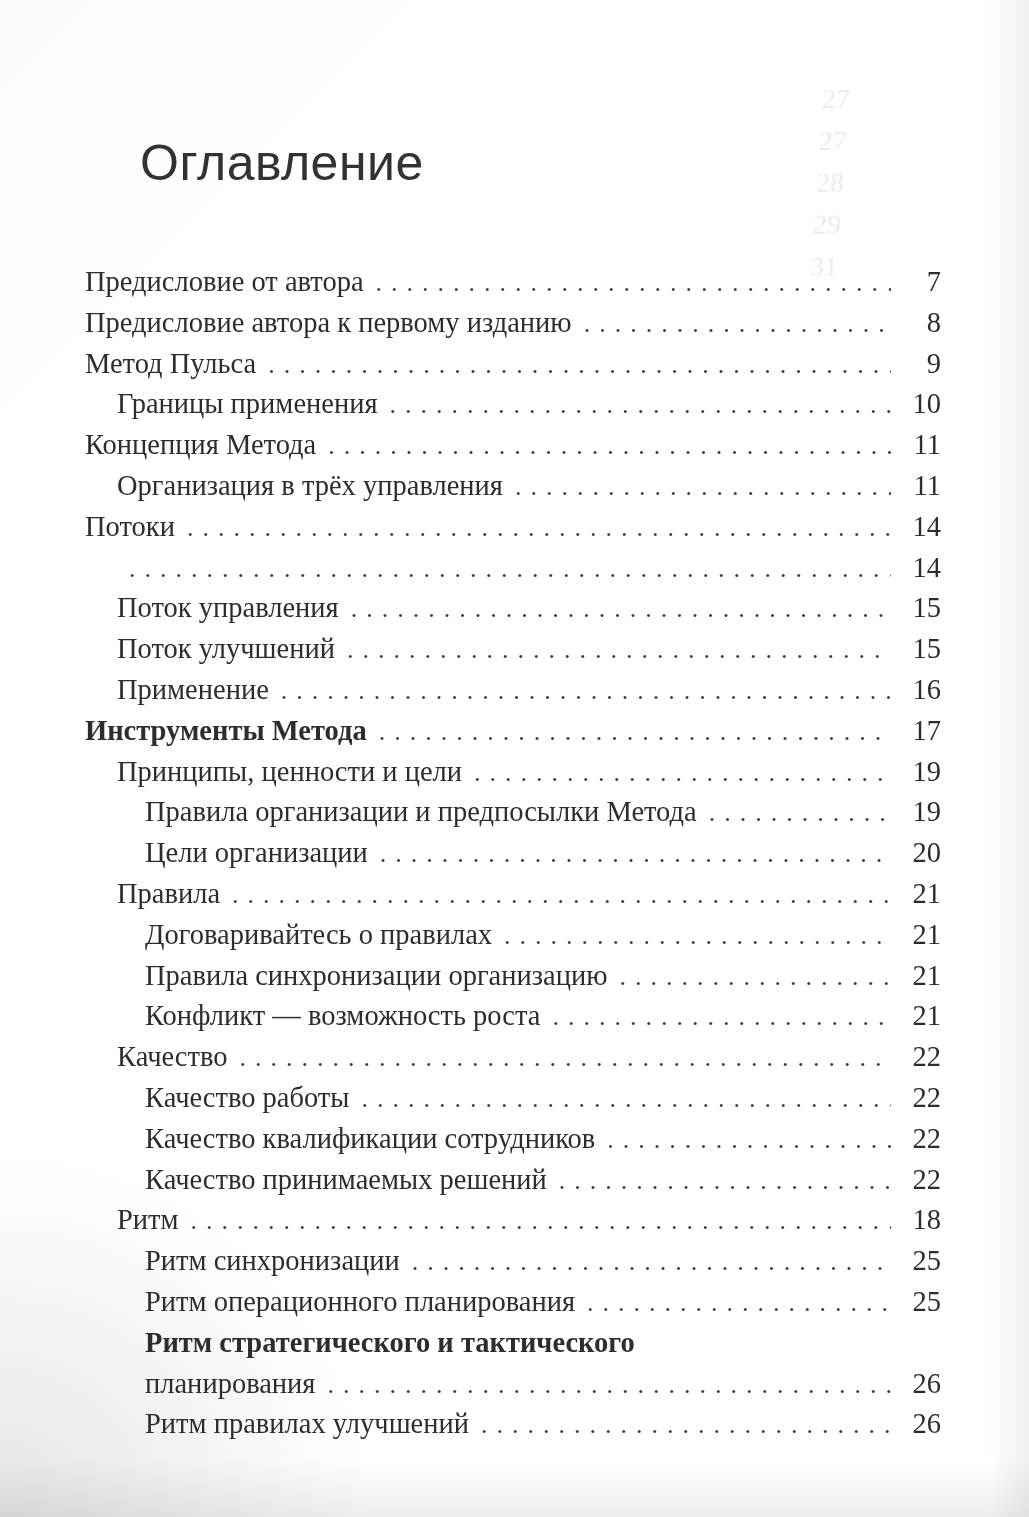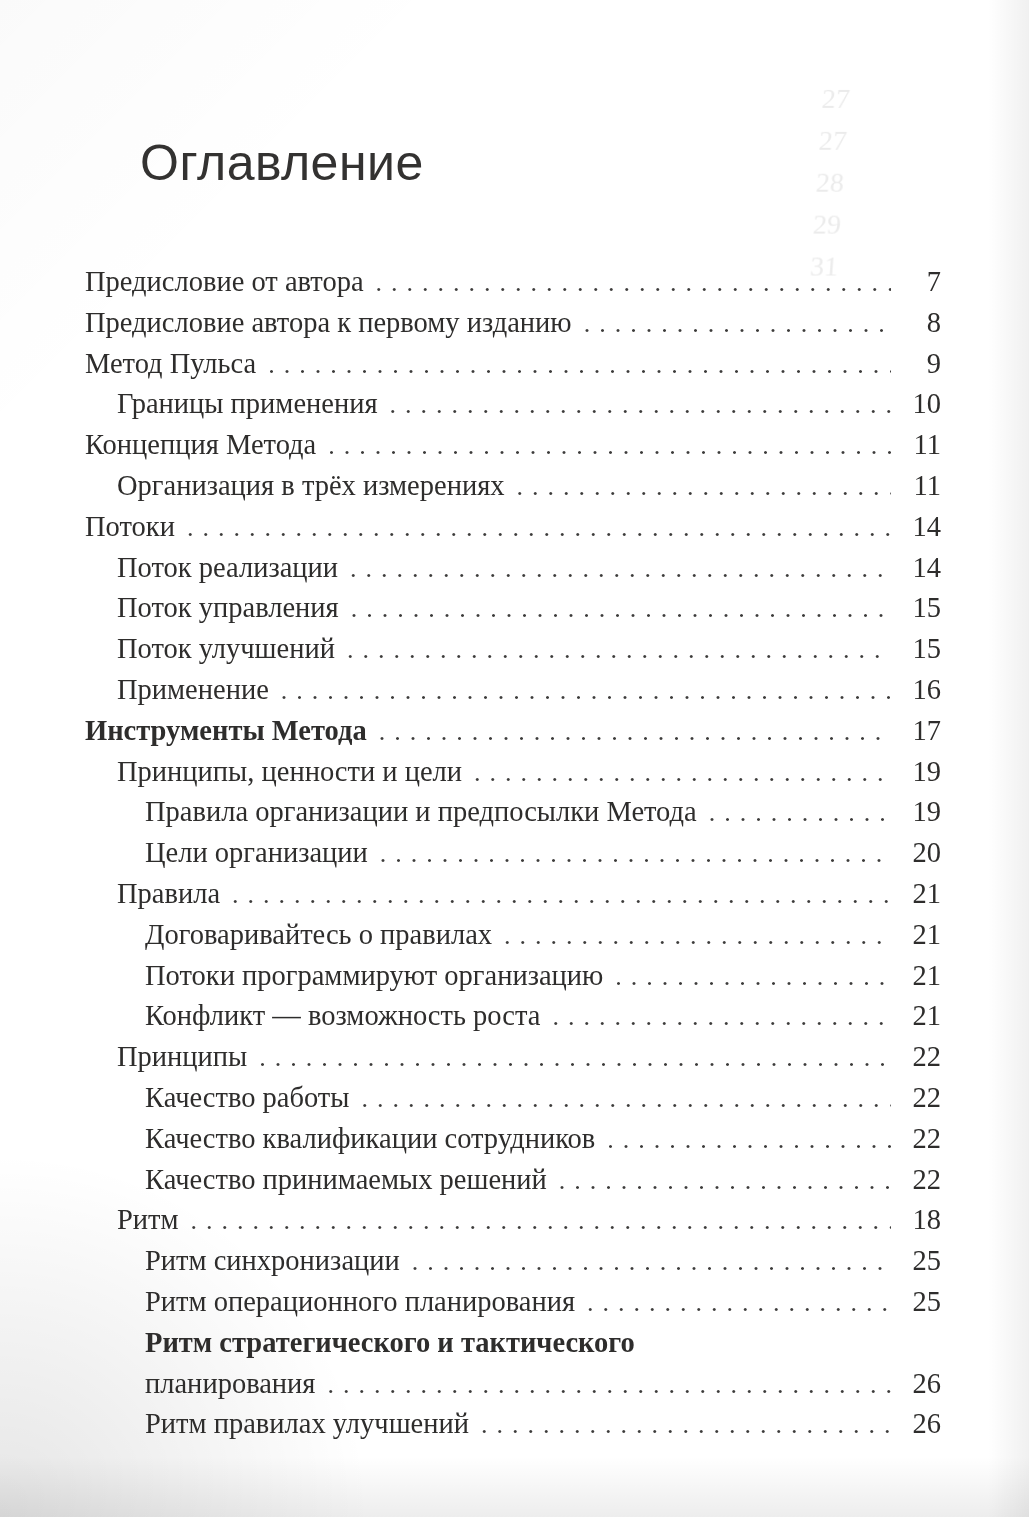--- a/index.html
+++ b/index.html
@@ -117,31 +117,30 @@
       <span class="toc-label">Границы применения</span>
       <span class="leader"></span>
       <span class="page-num">10</span>
     </div>
     <div class="toc-row level-0">
       <span class="toc-label">Концепция Метода</span>
       <span class="leader"></span>
       <span class="page-num">11</span>
     </div>
     <div class="toc-row level-1">
-      <span class="toc-label">Организация в трёх измерениях</span>
+      <span class="toc-label">Организация в трёх управления</span>
       <span class="leader"></span>
       <span class="page-num">11</span>
     </div>
     <div class="toc-row level-0">
       <span class="toc-label">Потоки</span>
       <span class="leader"></span>
       <span class="page-num">14</span>
     </div>
     <div class="toc-row level-1">
-      <span class="toc-label">Поток реализации</span>
       <span class="leader"></span>
       <span class="page-num">14</span>
     </div>
     <div class="toc-row level-1">
       <span class="toc-label">Поток управления</span>
       <span class="leader"></span>
       <span class="page-num">15</span>
     </div>
     <div class="toc-row level-1">
       <span class="toc-label">Поток улучшений</span>
@@ -177,31 +176,31 @@
       <span class="toc-label">Правила</span>
       <span class="leader"></span>
       <span class="page-num">21</span>
     </div>
     <div class="toc-row level-2">
       <span class="toc-label">Договаривайтесь о правилах</span>
       <span class="leader"></span>
       <span class="page-num">21</span>
     </div>
     <div class="toc-row level-2">
-      <span class="toc-label">Потоки программируют организацию</span>
+      <span class="toc-label">Правила синхронизации организацию</span>
       <span class="leader"></span>
       <span class="page-num">21</span>
     </div>
     <div class="toc-row level-2">
       <span class="toc-label">Конфликт — возможность роста</span>
       <span class="leader"></span>
       <span class="page-num">21</span>
     </div>
     <div class="toc-row level-1">
-      <span class="toc-label">Принципы</span>
+      <span class="toc-label">Качество</span>
       <span class="leader"></span>
       <span class="page-num">22</span>
     </div>
     <div class="toc-row level-2">
       <span class="toc-label">Качество работы</span>
       <span class="leader"></span>
       <span class="page-num">22</span>
     </div>
     <div class="toc-row level-2">
       <span class="toc-label">Качество квалификации сотрудников</span>

